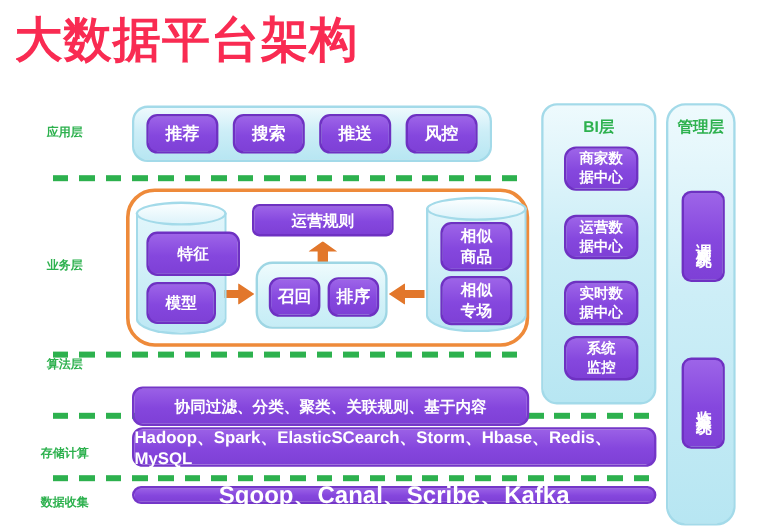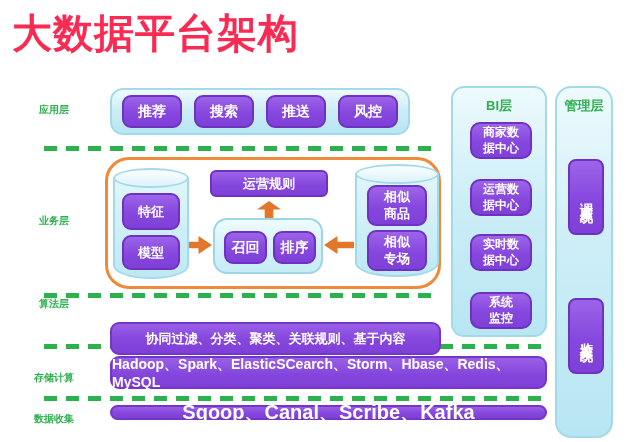--- a/index.html
+++ b/index.html
@@ -59,21 +59,21 @@
   }
   .cyl-body {
     position:absolute; left:0; top:9px; width:100%; bottom:0; box-sizing:border-box;
     background:linear-gradient(180deg,#e2f6fb,#bde8f4);
     border:2px solid #a3dae9; border-top:none;
     border-radius:0 0 40px 40px / 0 0 14px 14px; z-index:1;
   }
   .cyl .pill { z-index:3; }
   .cyl-left  { left:5px;  top:8px; width:76px; height:111px; }
   .cyl-right { left:247px; top:4px; width:84px; height:113px; }
-  .node-features { left:9px; top:25px; width:58px; height:37px; font-size:13px; }
+  .node-features { left:9px; top:25px; width:78px; height:37px; font-size:13px; }
   .node-model    { left:9px; top:67px; width:58px; height:35px; font-size:13px; }
   .node-rules { left:102px; top:10px; width:118px; height:27px; font-size:13px; border-radius:6px; }
   .recall-panel {
     left:105px; top:58px; width:110px; height:56px; border-radius:14px;
     background:linear-gradient(180deg,#eefbfd 0%, #d2f1f8 60%, #c6edf6 100%);
     border:2px solid #9ed6e4;
   }
   .node-recall { left:9px;  top:11px; width:43px; height:33px; font-size:14px; }
   .node-sort   { left:58px; top:11px; width:43px; height:33px; font-size:14px; }
   .node-sim    { left:12px; width:60px; height:41px; font-size:13px; }
@@ -95,21 +95,21 @@
     display:flex; align-items:center; justify-content:center;
   }
   .algo-bar    { left:110px; top:304px; width:331px; height:33px; font-size:13px;margin-top:18px; }
   .storage-bar { left:110px; top:356px; width:437px; height:33px; font-size:14px; }
   .collect-bar { left:110px; top:405px; width:437px; height:15px; font-size:20px; }
   
   .col-label { position:absolute; top:9px; left:0; width:100%; text-align:center;
                color:#2db14e; font-weight:bold; font-size:13px; }
   .bi-panel   { left:451px; top:86px; width:96px; height:251px; border-radius:13px; }
   .bi-item    { left:17px; width:62px; height:37px; font-size:12px; border-radius:10px; }
-  .bi-item-0 { top:34px; } .bi-item-1 { top:91px; } .bi-item-2 { top:146px; } .bi-item-3 { top:204px; }
+  .bi-item-0 { top:34px; } .bi-item-1 { top:91px; } .bi-item-2 { top:146px; } .bi-item-3 { top:192px; }
   .mgmt-panel { left:555px; top:86px; width:58px; height:352px; border-radius:16px; }
   .mgmt-item  { left:11px; width:36px; height:76px; font-size:13px; border-radius:8px;
                 writing-mode:vertical-lr; text-orientation:upright; letter-spacing:2px; }
   .mgmt-item-0 { top:71px; } .mgmt-item-1 { top:210px; }
 </style>
 </head>
 <body>
 
 <div id="canvas">
 

